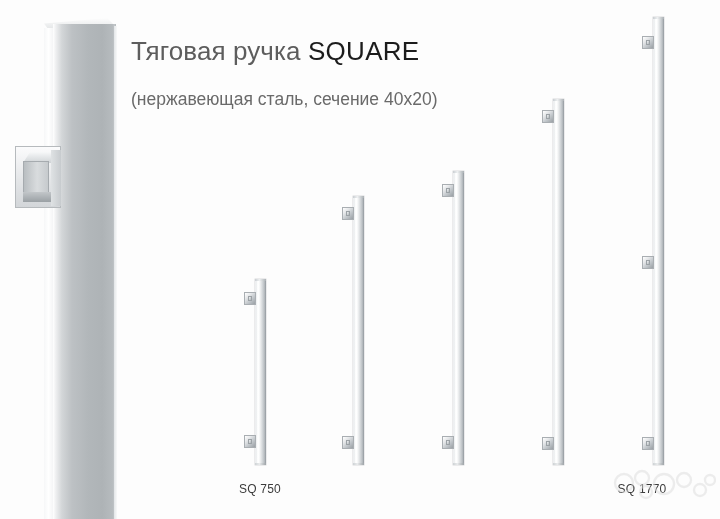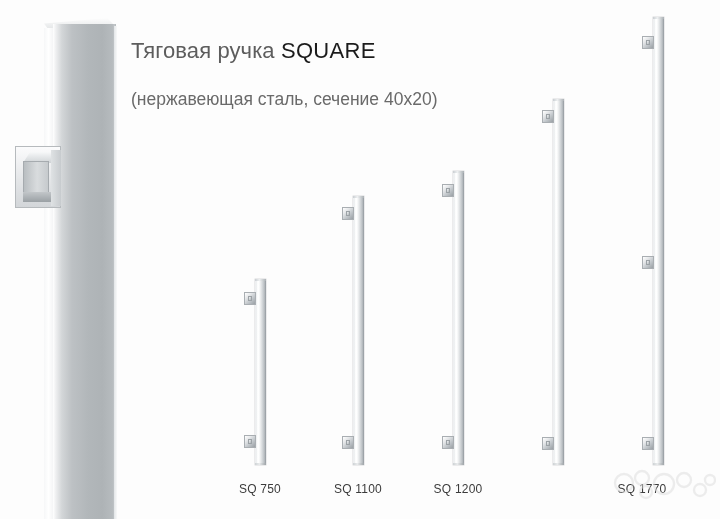--- a/index.html
+++ b/index.html
@@ -18,21 +18,21 @@
   }
 
   
   #heading {
     position: absolute;
     left: 131px;
     top: 34px;
     width: 420px;
   }
   #title-line {
-    font-size: 22px;
+    font-size: 26px;
     line-height: 34px;
     letter-spacing: 0.1px;
     white-space: nowrap;
   }
   #title-ru {
     color: #5d5d5d;
     font-weight: 400;
   }
   #title-en {
     color: #1c1c1c;
@@ -272,30 +272,28 @@
   <div class="bracket" style="left:244px; top:435px; width:12px; height:13px;"></div>
   <div class="size-label" style="left:210px; top:482px; width:100px;">SQ 750</div>
 
   <div class="handle" style="left:353px; top:196px; width:11px; height:269px;">
     <div class="bar"></div>
     <div class="bar-top"></div>
     <div class="bar-bottom"></div>
   </div>
   <div class="bracket" style="left:342px; top:207px; width:12px; height:13px;"></div>
   <div class="bracket" style="left:342px; top:436px; width:12px; height:13px;"></div>
-  <div class="size-label" style="left:308px; top:482px; width:100px;">SQ 1100</div>
 
   <div class="handle" style="left:453px; top:171px; width:11px; height:294px;">
     <div class="bar"></div>
     <div class="bar-top"></div>
     <div class="bar-bottom"></div>
   </div>
   <div class="bracket" style="left:442px; top:184px; width:12px; height:13px;"></div>
   <div class="bracket" style="left:442px; top:436px; width:12px; height:13px;"></div>
-  <div class="size-label" style="left:408px; top:482px; width:100px;">SQ 1200</div>
 
   <div class="handle" style="left:553px; top:99px; width:11px; height:366px;">
     <div class="bar"></div>
     <div class="bar-top"></div>
     <div class="bar-bottom"></div>
   </div>
   <div class="bracket" style="left:542px; top:110px; width:12px; height:13px;"></div>
   <div class="bracket" style="left:542px; top:437px; width:12px; height:13px;"></div>
 
   <div class="handle" style="left:653px; top:17px; width:11px; height:448px;">

